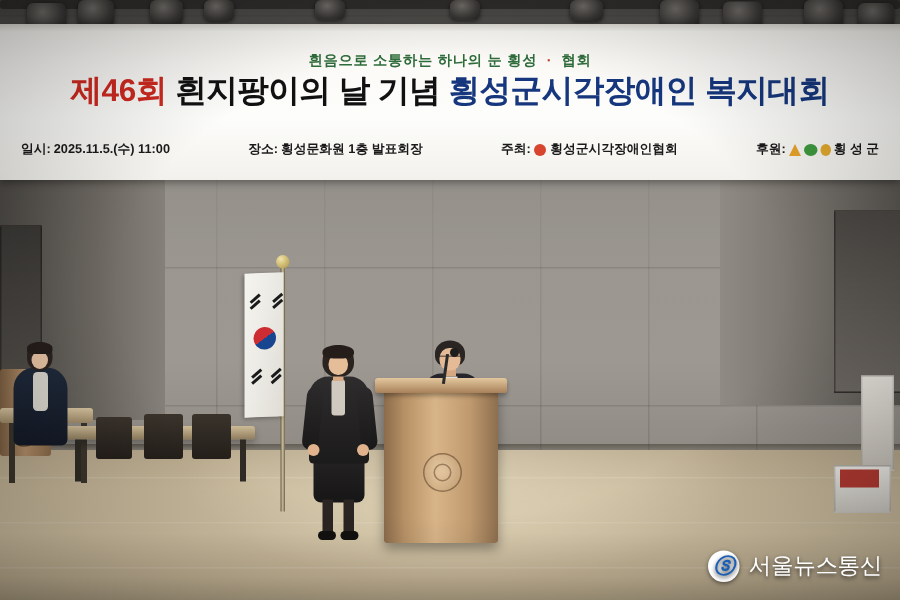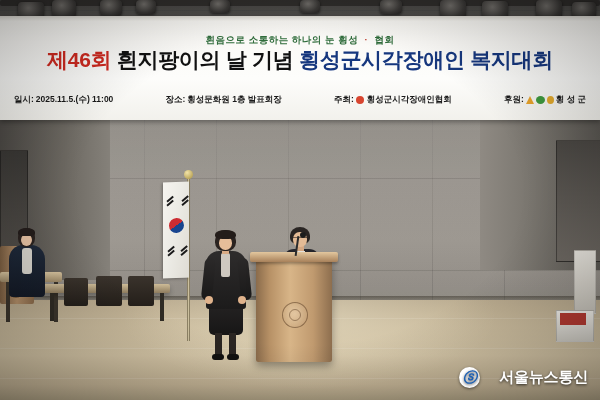--- a/index.html
+++ b/index.html
@@ -514,23 +514,22 @@
     display: flex;
     align-items: center;
     justify-content: center;
     font-size: 14px;
     font-weight: bold;
     font-style: italic;
     box-shadow: 0 1px 3px rgba(0,0,0,0.5);
   }
   .wm-text {
     font-size: 15px;
-    font-weight: bold;
+    font-weight: normal;
     letter-spacing: -0.2px;
-    margin-left: 13px;
   }
 </style>
 </head>
 <body>
 
 <div class="photo">
 
   <div class="ceiling">
     <div class="ceil-panel" style="left:0;top:0;width:600px;height:10px;"></div>
     <div class="ceil-panel" style="left:0;top:10px;width:600px;height:9px;"></div>

